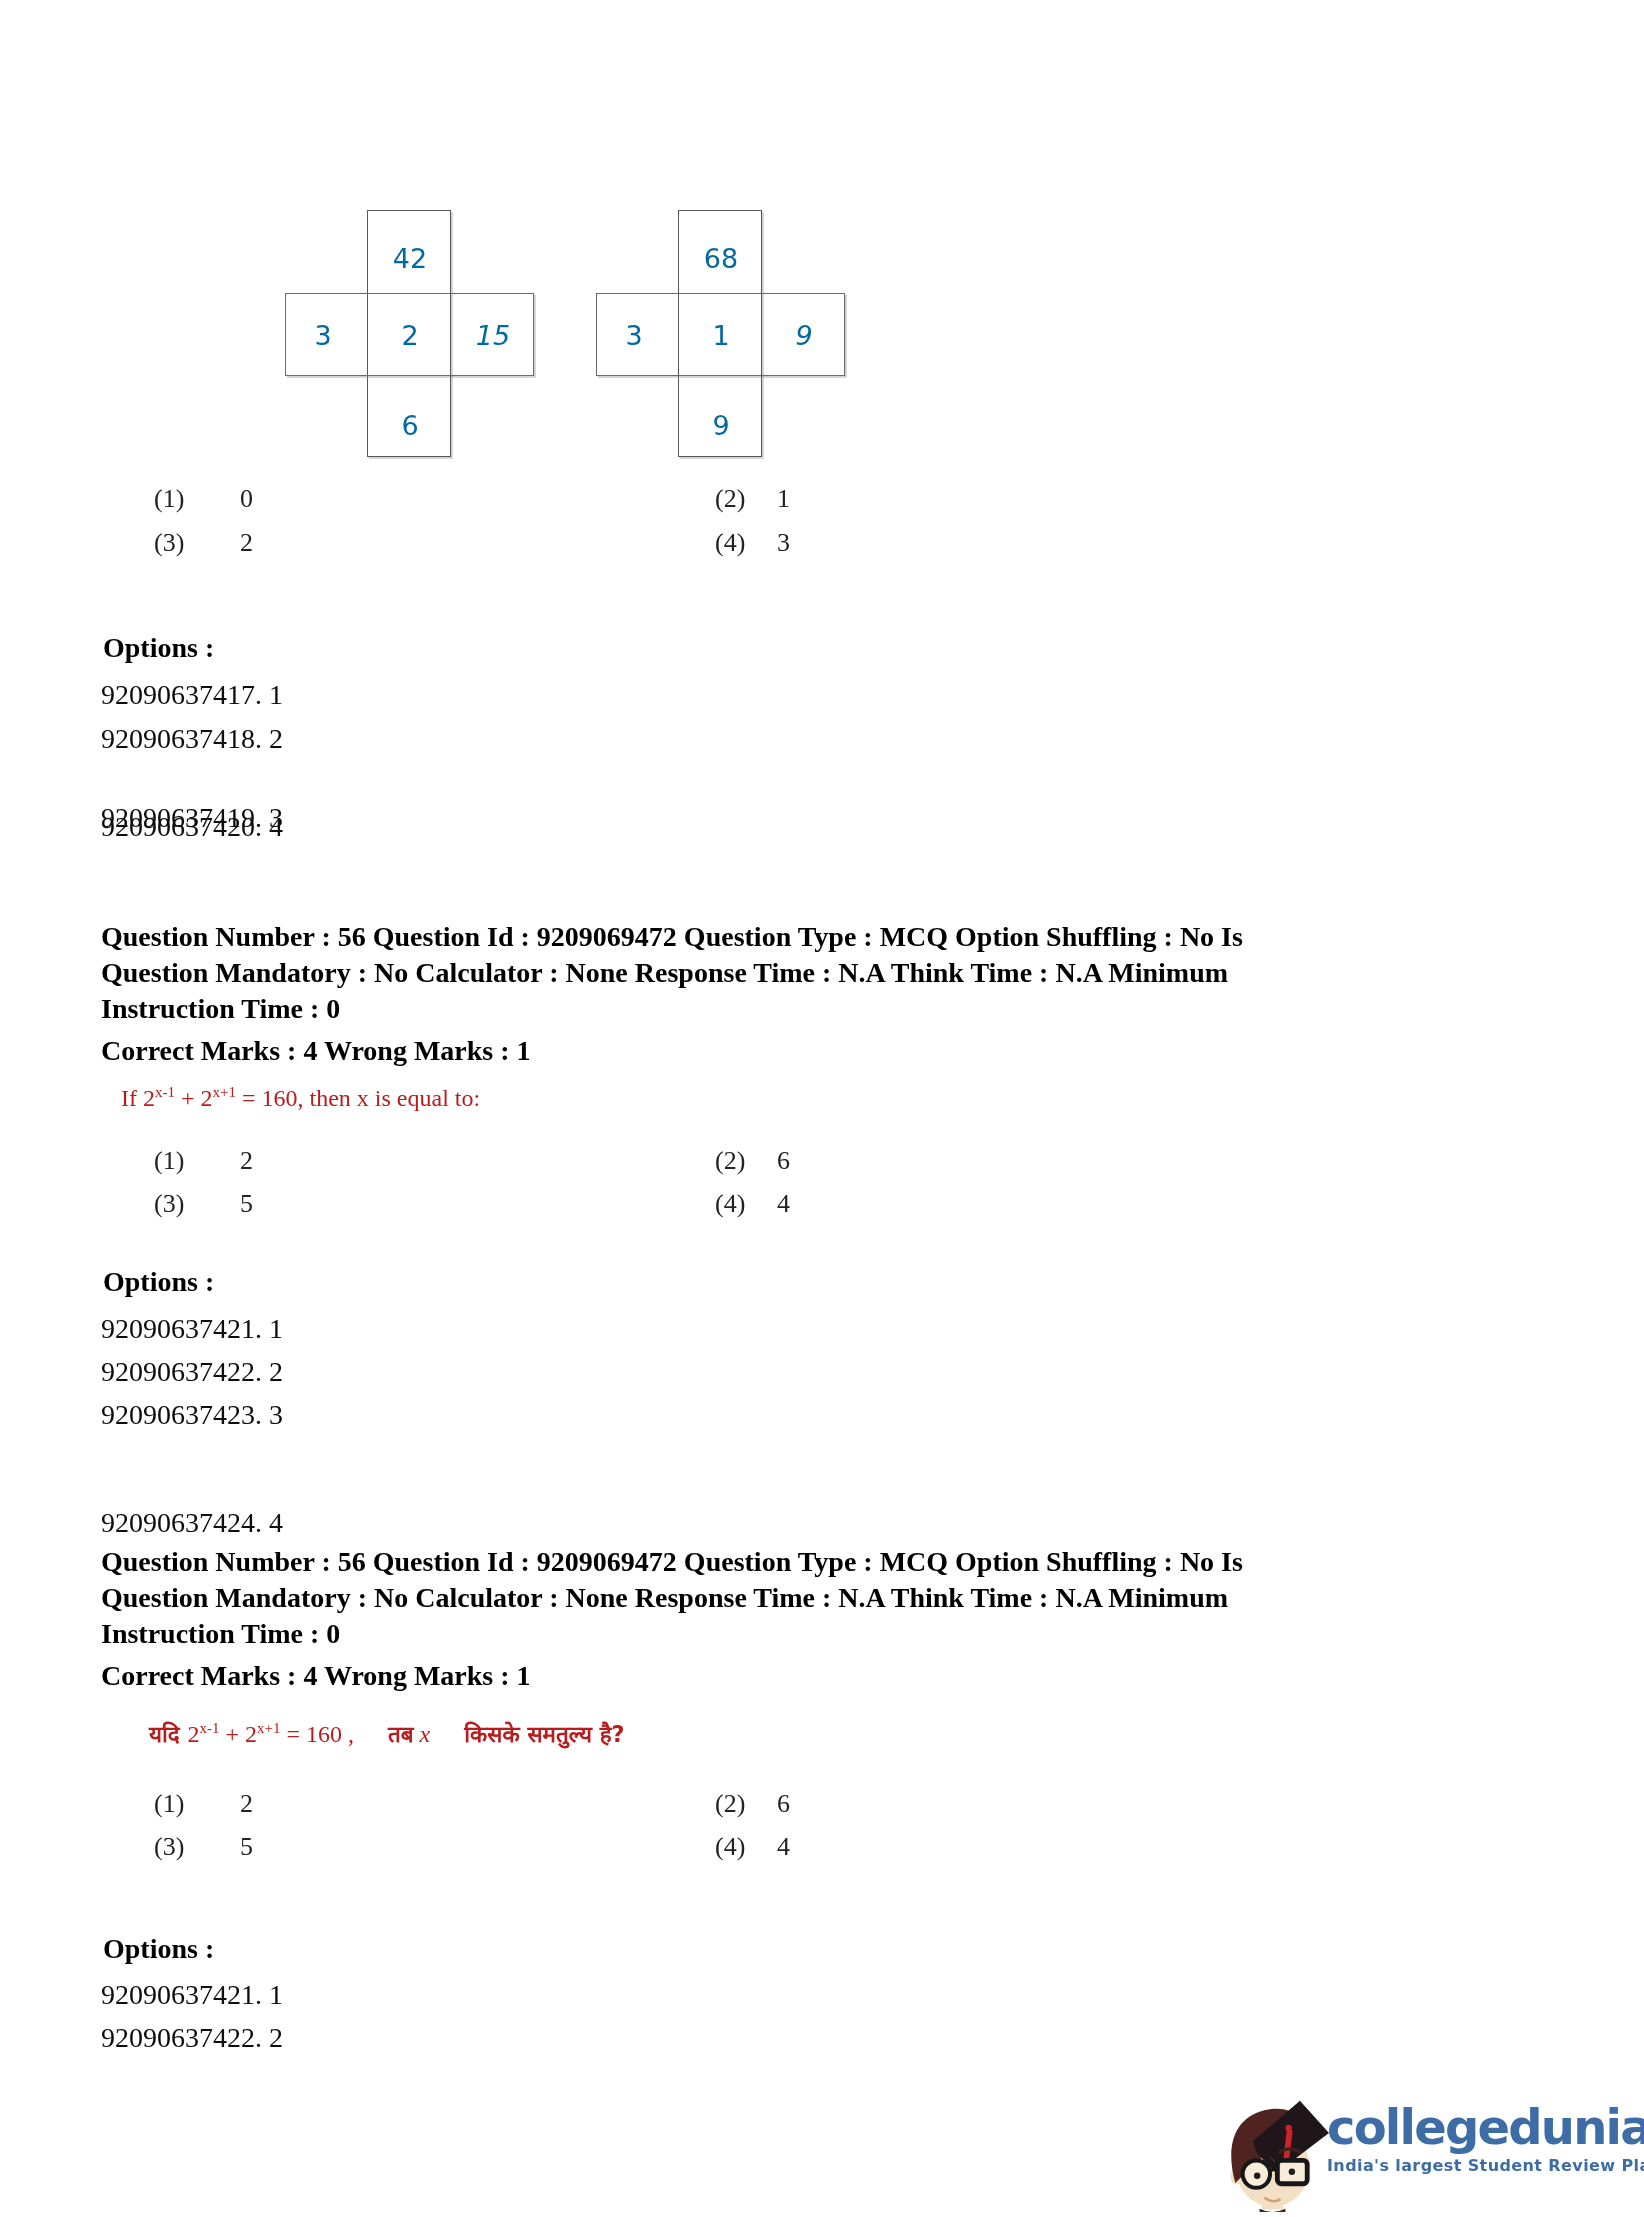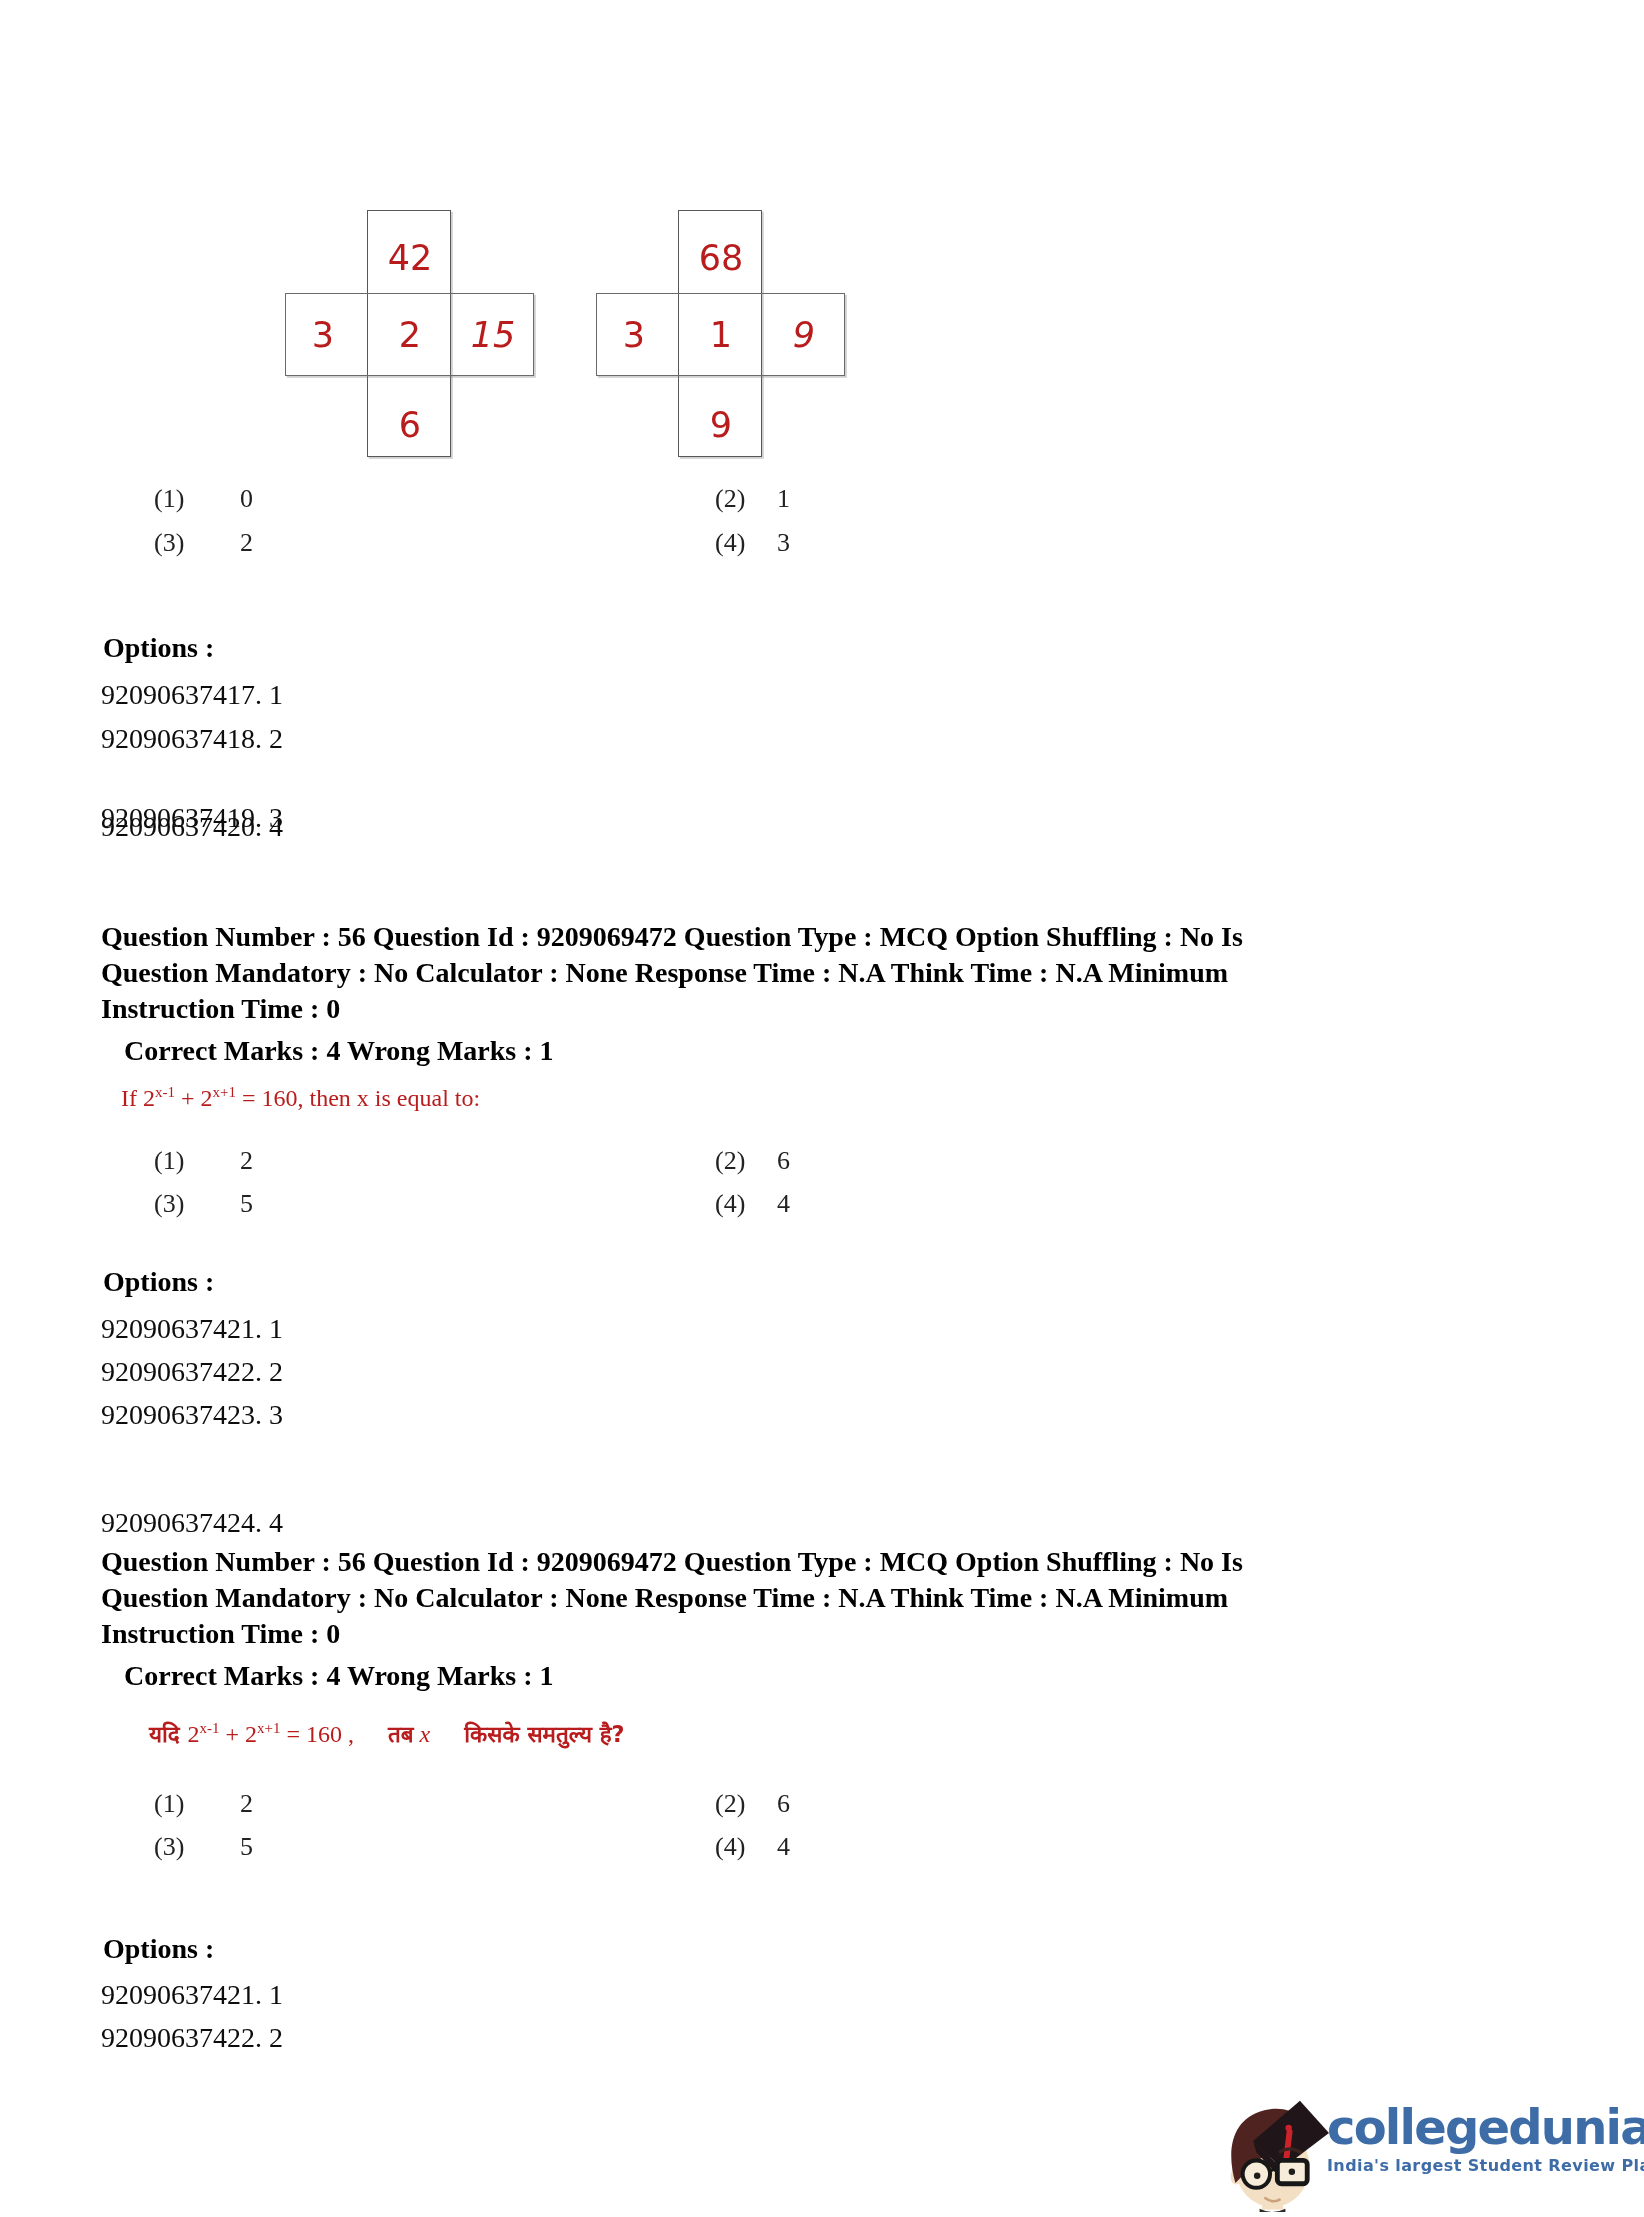--- a/index.html
+++ b/index.html
@@ -24,22 +24,22 @@
   }
 
   
   .cross{position:absolute; top:210px; width:251px; height:249px;}
   .cross .rect{position:absolute; background:transparent; border:1.8px solid #585858; box-shadow:1.8px 1.8px 0 rgba(120,120,120,.35);}
   .cross .v{left:82px; top:0; width:82px; height:245px;}
   .cross .h{left:0; top:83px; width:247px; height:81px; border-color:#6a6a6a;}
   .cross .num{
     position:absolute;
     font-family:"DejaVu Sans", sans-serif;
-    font-size:35px;
-    color:#b91c1c;
+    font-size:27px;
+    color:#0369a1;
     transform:translate(-50%,-50%);
     white-space:nowrap;
   }
   .n-top{left:125px; top:48px;}
   .n-left{left:38px; top:125px;}
   .n-center{left:125px; top:125px;}
   .n-right{left:208px; top:125px;font-style:italic;}
   .n-bottom{left:125px; top:215px;}
   .n-bottom-hi{left:125px; top:202px;}
 
@@ -79,21 +79,20 @@
     line-height:36px;
     white-space:nowrap;
   }
   .marks{
     position:absolute;
     left:101px;
     font-weight:700;
     font-size:28px;
     color:#000000;
     white-space:nowrap;
-    margin-left:23px;
   }
 
   
   .formula{
     position:absolute;
     left:121px;
     font-size:24px;
     color:#b91c1c;
     white-space:nowrap;
   }

